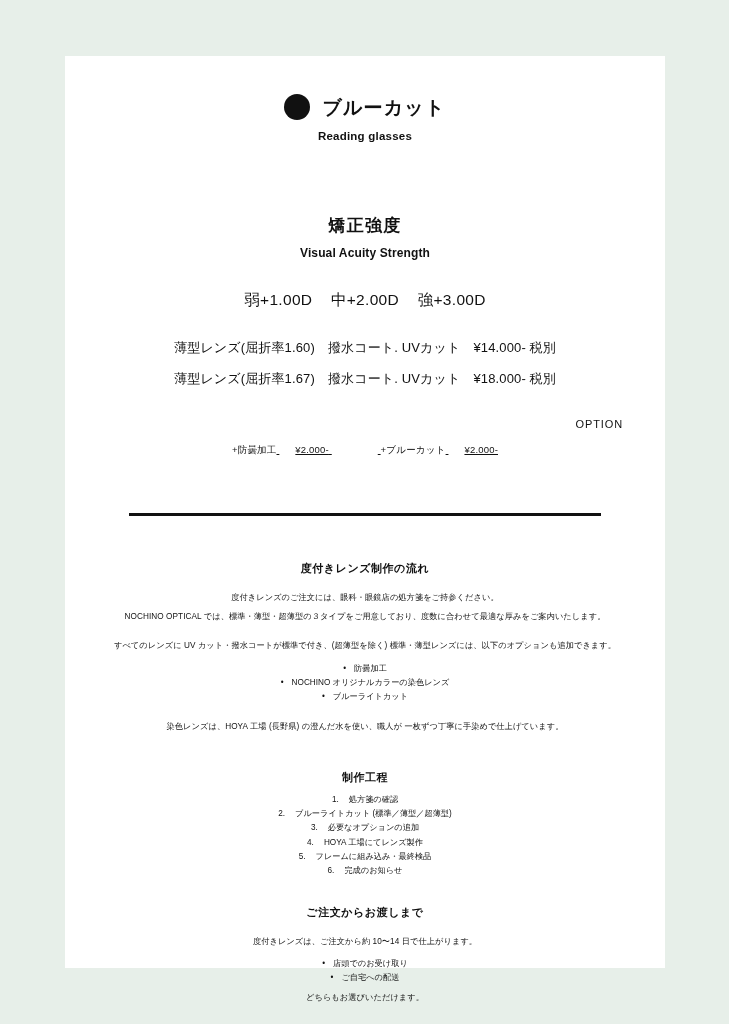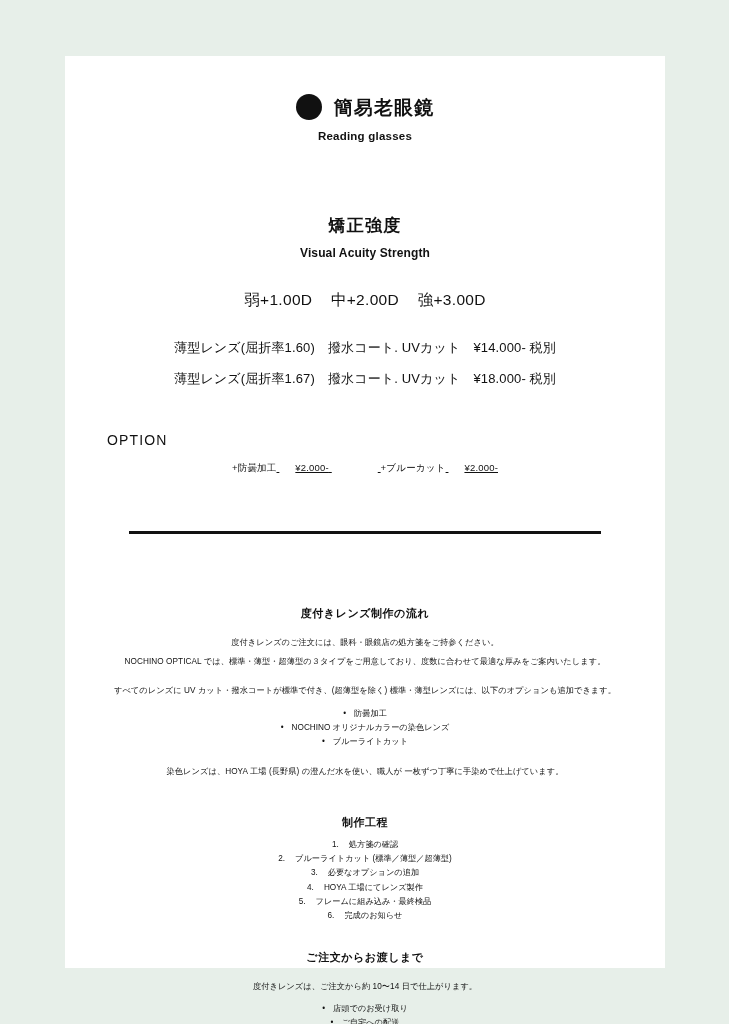--- a/index.html
+++ b/index.html
@@ -99,23 +99,23 @@
 
   .price-row {
     margin-top: 28px;
     font-size: 13px;
     text-align: center;
     letter-spacing: .01em;
   }
   .price-row + .price-row { margin-top: 13px; }
 
   .option-title {
-    margin-top: 44px;
-    text-align: left;
-    font-size: 14px;
+    margin-top: 30px;
+    text-align: right;
+    font-size: 11px;
     letter-spacing: .08em;
   }
   .option-row {
     margin-top: 14px;
     text-align: center;
     font-size: 9.5px;
     letter-spacing: .02em;
     text-decoration: underline;
   }
   .option-row .opt-item { display: inline-block; }
@@ -131,21 +131,21 @@
 
   
   .section {
     text-align: center;
   }
   .sec-title {
     font-size: 11px;
     font-weight: 700;
     letter-spacing: .05em;
   }
-  .flow { margin-top: 72px; }
+  .flow { margin-top: 45px; }
   .para {
     font-size: 8.2px;
     line-height: 1.85;
     margin-top: 14px;
     letter-spacing: .01em;
   }
   .para.tight { margin-top: 4px; }
 
   ul.bullets, ol.steps {
     list-style: none;
@@ -172,21 +172,21 @@
 <body>
 
 <div class="bg-texture"></div>
 
 <div class="page">
   <div class="inner">
 
     <div class="header">
       <div class="header-row">
         <span class="dot-icon"></span>
-        <span class="title-jp">簡易老眼鏡</span>
+        <span class="title-jp">ブルーカット</span>
       </div>
       <div class="title-en">Reading glasses</div>
     </div>
 
     <div class="strength">
       <div class="strength-jp">矯正強度</div>
       <div class="strength-en">Visual Acuity Strength</div>
 
       <div class="diopters">
         <span>弱+1.00D</span>

